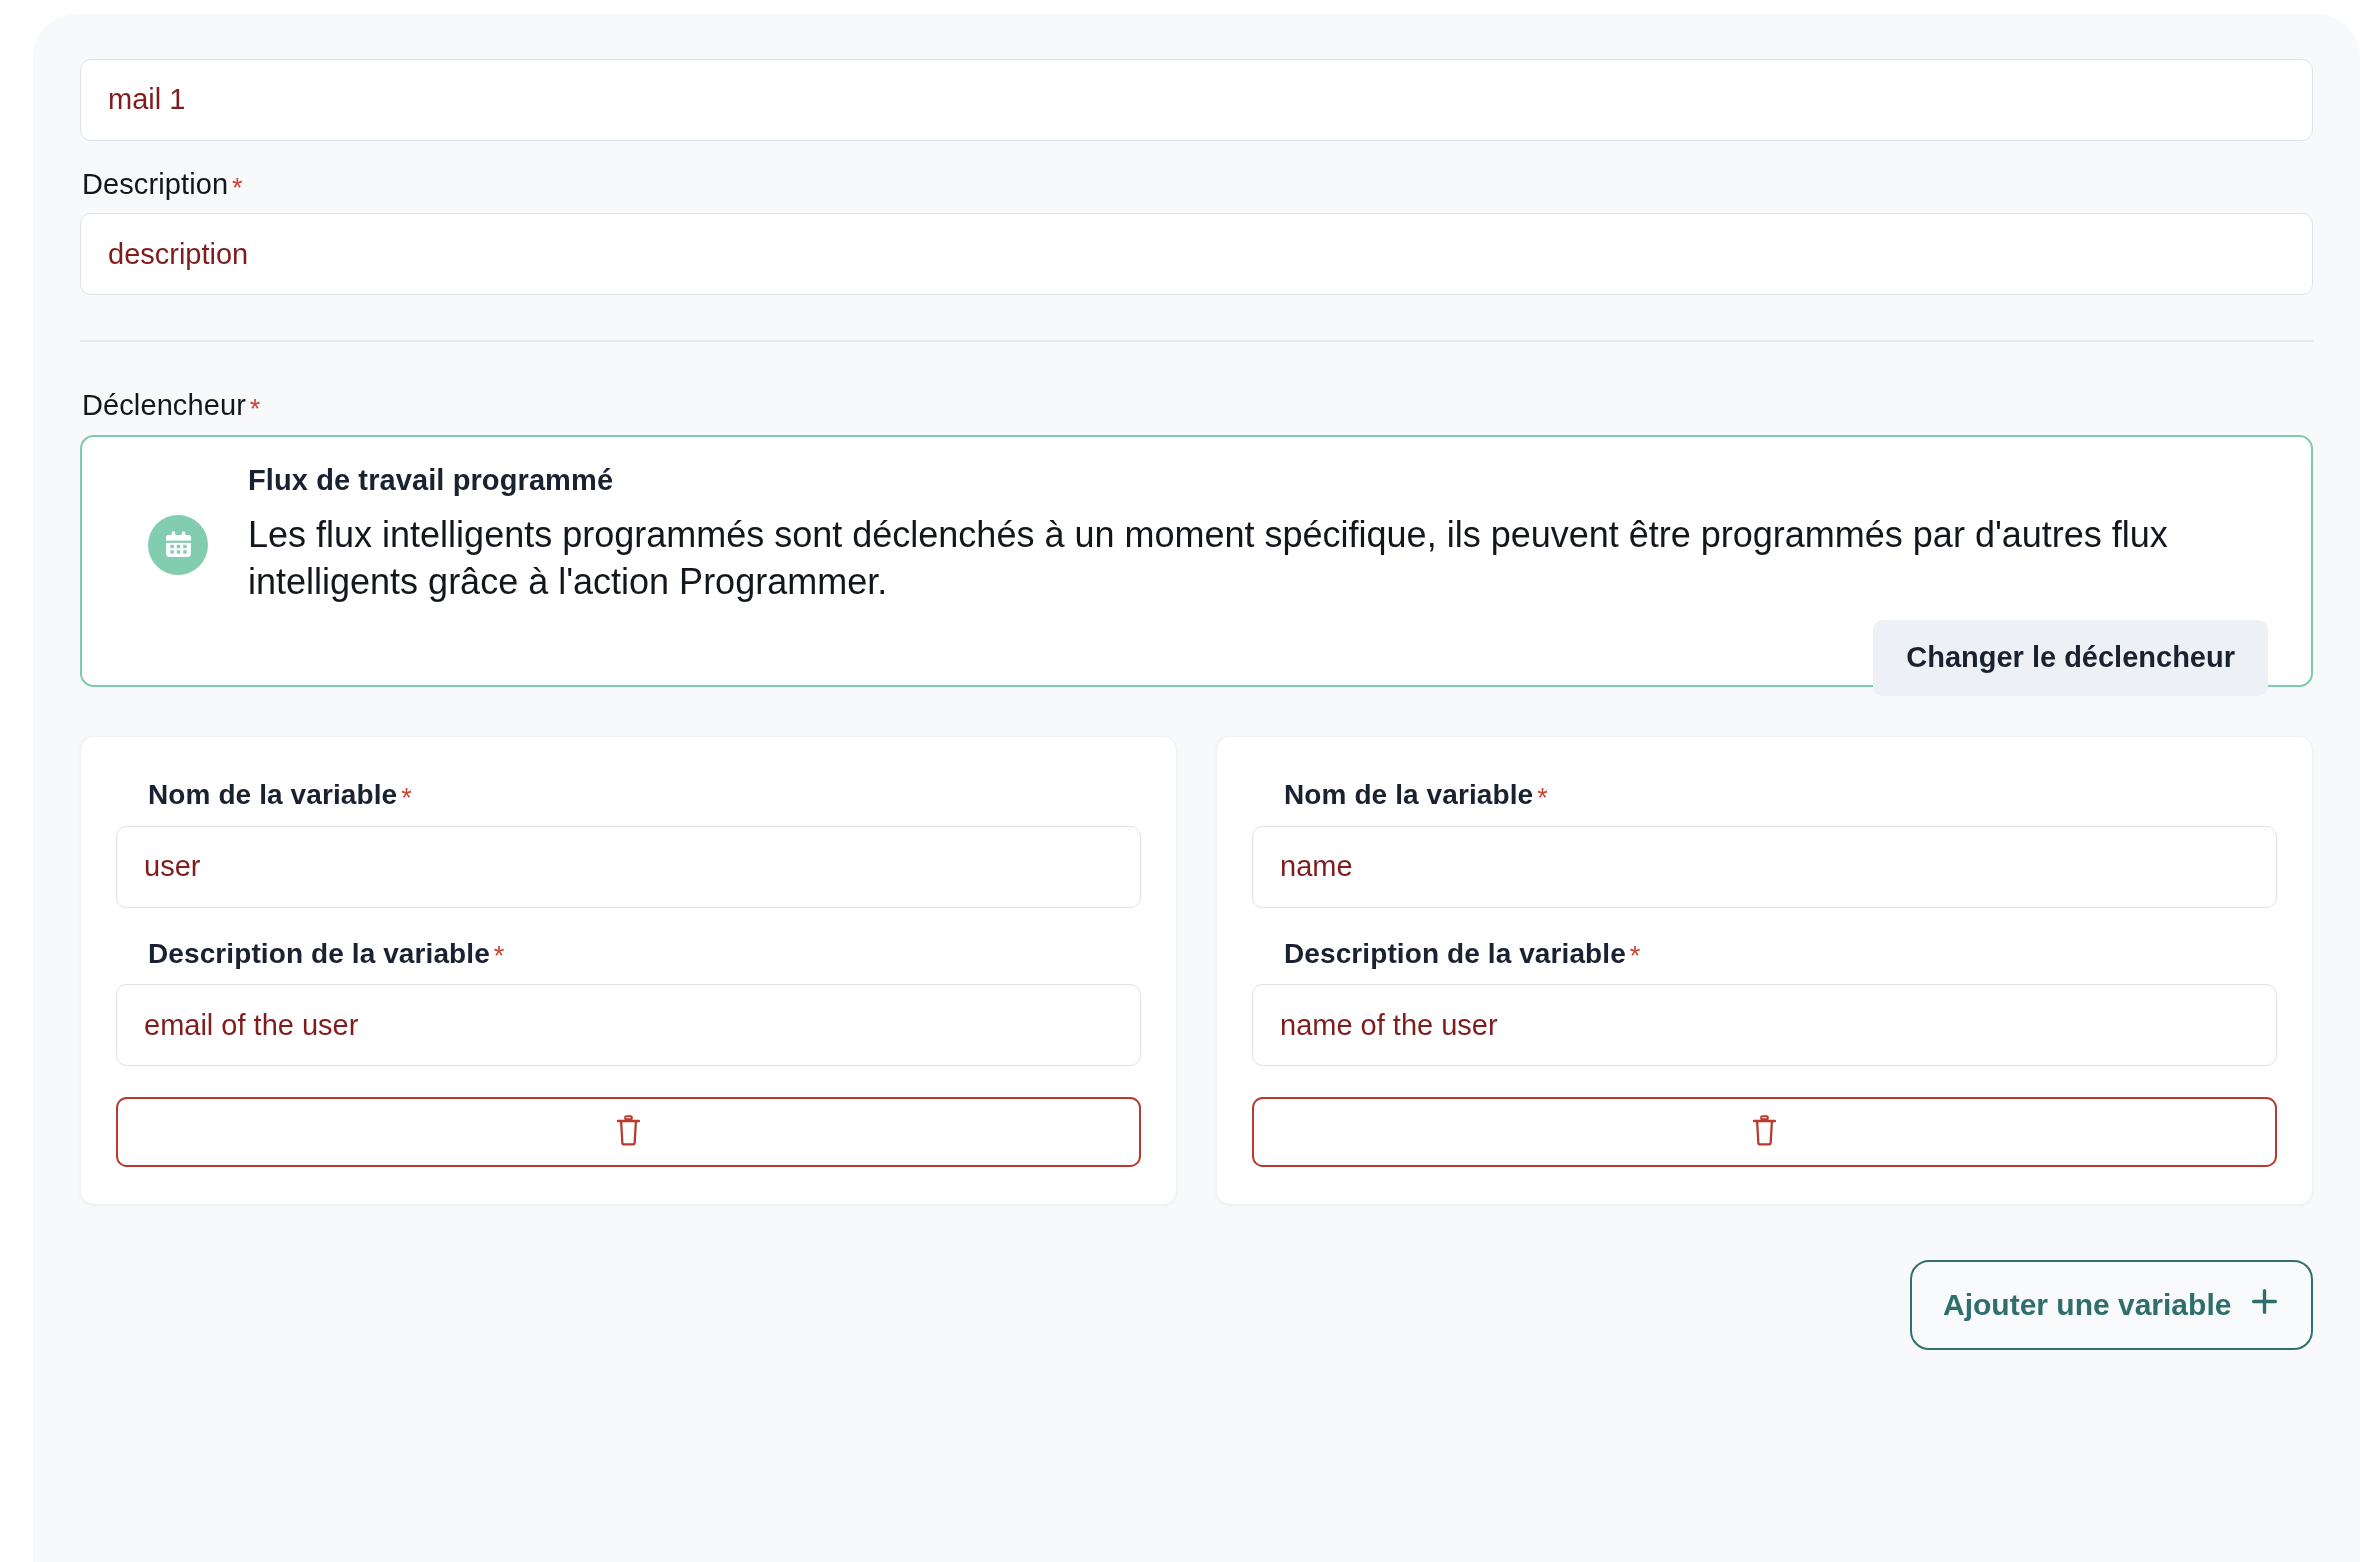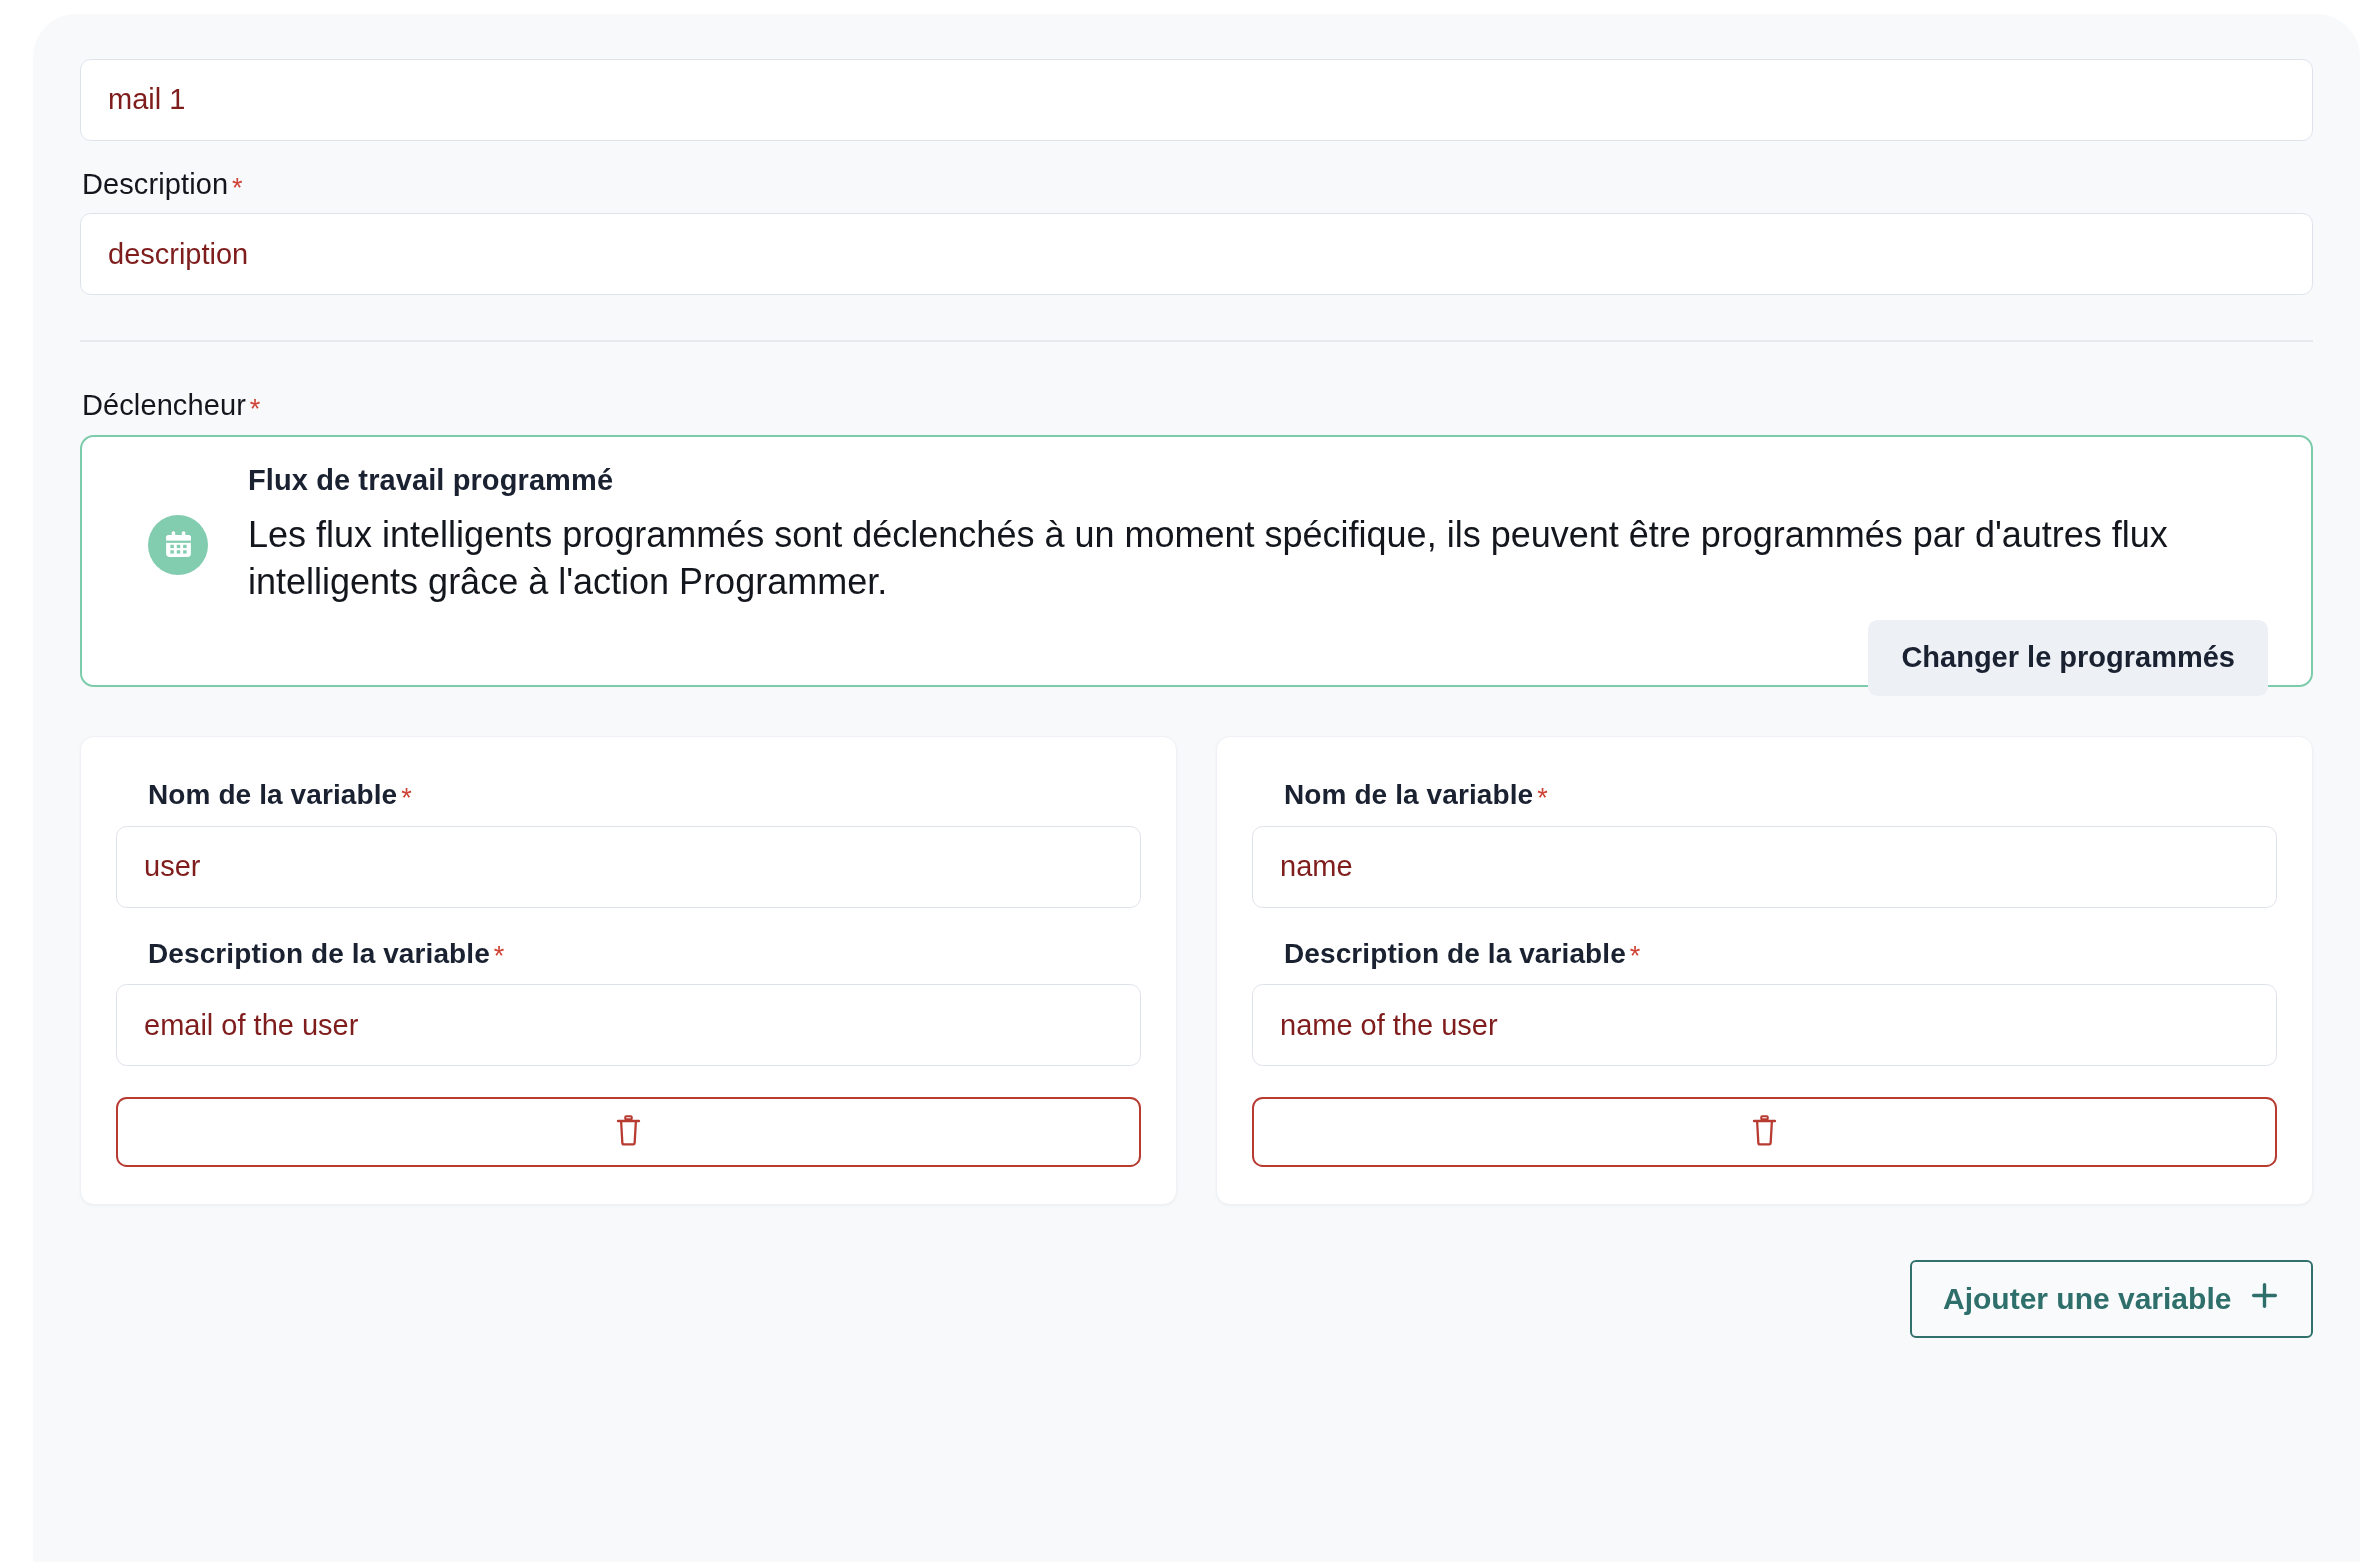--- a/index.html
+++ b/index.html
@@ -176,24 +176,24 @@
   }
 
   
   .add-row {
     margin-top: 55px;
     width: 2233px;
     display: flex;
     justify-content: flex-end;
   }
   .add-var-btn {
-    height: 78px;
+    height: 90px;
     background: #f8fafb;
     border: 2.1px solid #32706c;
-    border-radius: 6px;
+    border-radius: 19px;
     padding: 0 31px;
     display: flex;
     align-items: center;
     gap: 17.6px;
     font-size: 30px;
     font-weight: 700;
     color: #2f6f6b;
     font-family: "Liberation Sans", sans-serif;
     cursor: pointer;
     white-space: nowrap;
@@ -239,21 +239,21 @@
           <rect x="15.4" y="12.2" width="2.5" height="2.4" fill="#82ccaf"></rect>
           <rect x="6.1" y="16.2" width="2.5" height="2.4" fill="#82ccaf"></rect>
           <rect x="10.75" y="16.2" width="2.5" height="2.4" fill="#82ccaf"></rect>
           <rect x="15.4" y="16.2" width="2.5" height="2.4" fill="#82ccaf"></rect>
         </svg>
       </div>
       <div class="trigger-body">
         <p class="trigger-title">Flux de travail programmé</p>
         <p class="trigger-desc">Les flux intelligents programmés sont déclenchés à un moment spécifique, ils peuvent être programmés par d'autres flux intelligents grâce à l'action Programmer.</p>
       </div>
-      <button class="change-trigger-btn">Changer le programmés</button>
+      <button class="change-trigger-btn">Changer le déclencheur</button>
     </div>
 
     <div class="variables-row">
 
       <div class="var-card">
         <div class="field-label bold">
           <span>Nom de la variable</span><span class="req-star">*</span>
         </div>
         <div class="text-input">
           <span>user</span>

